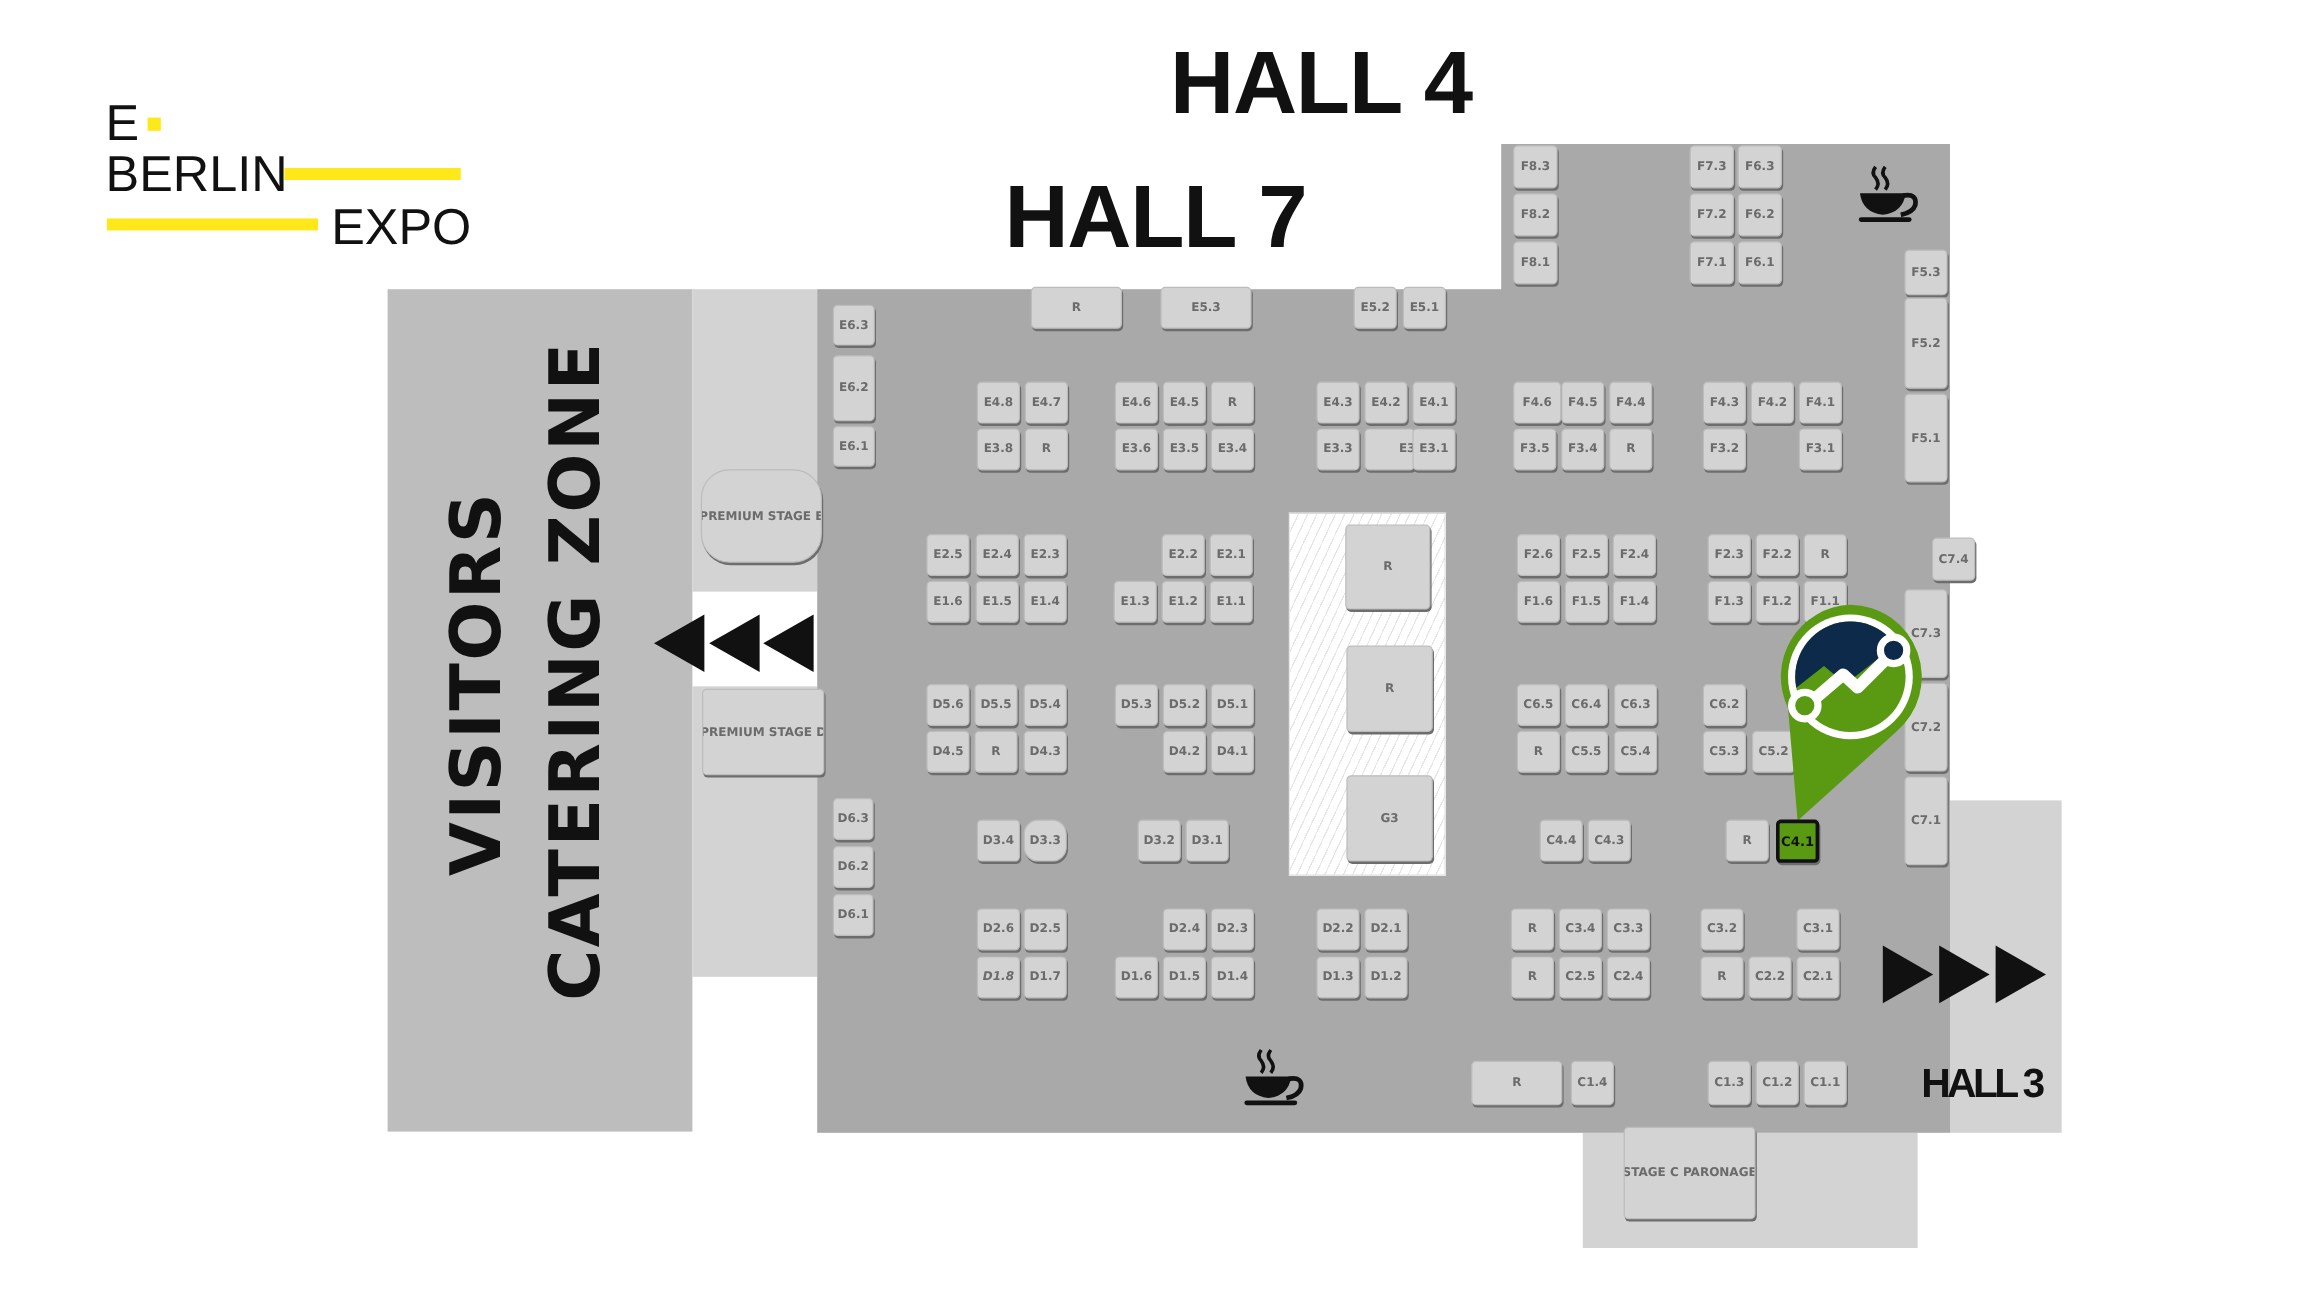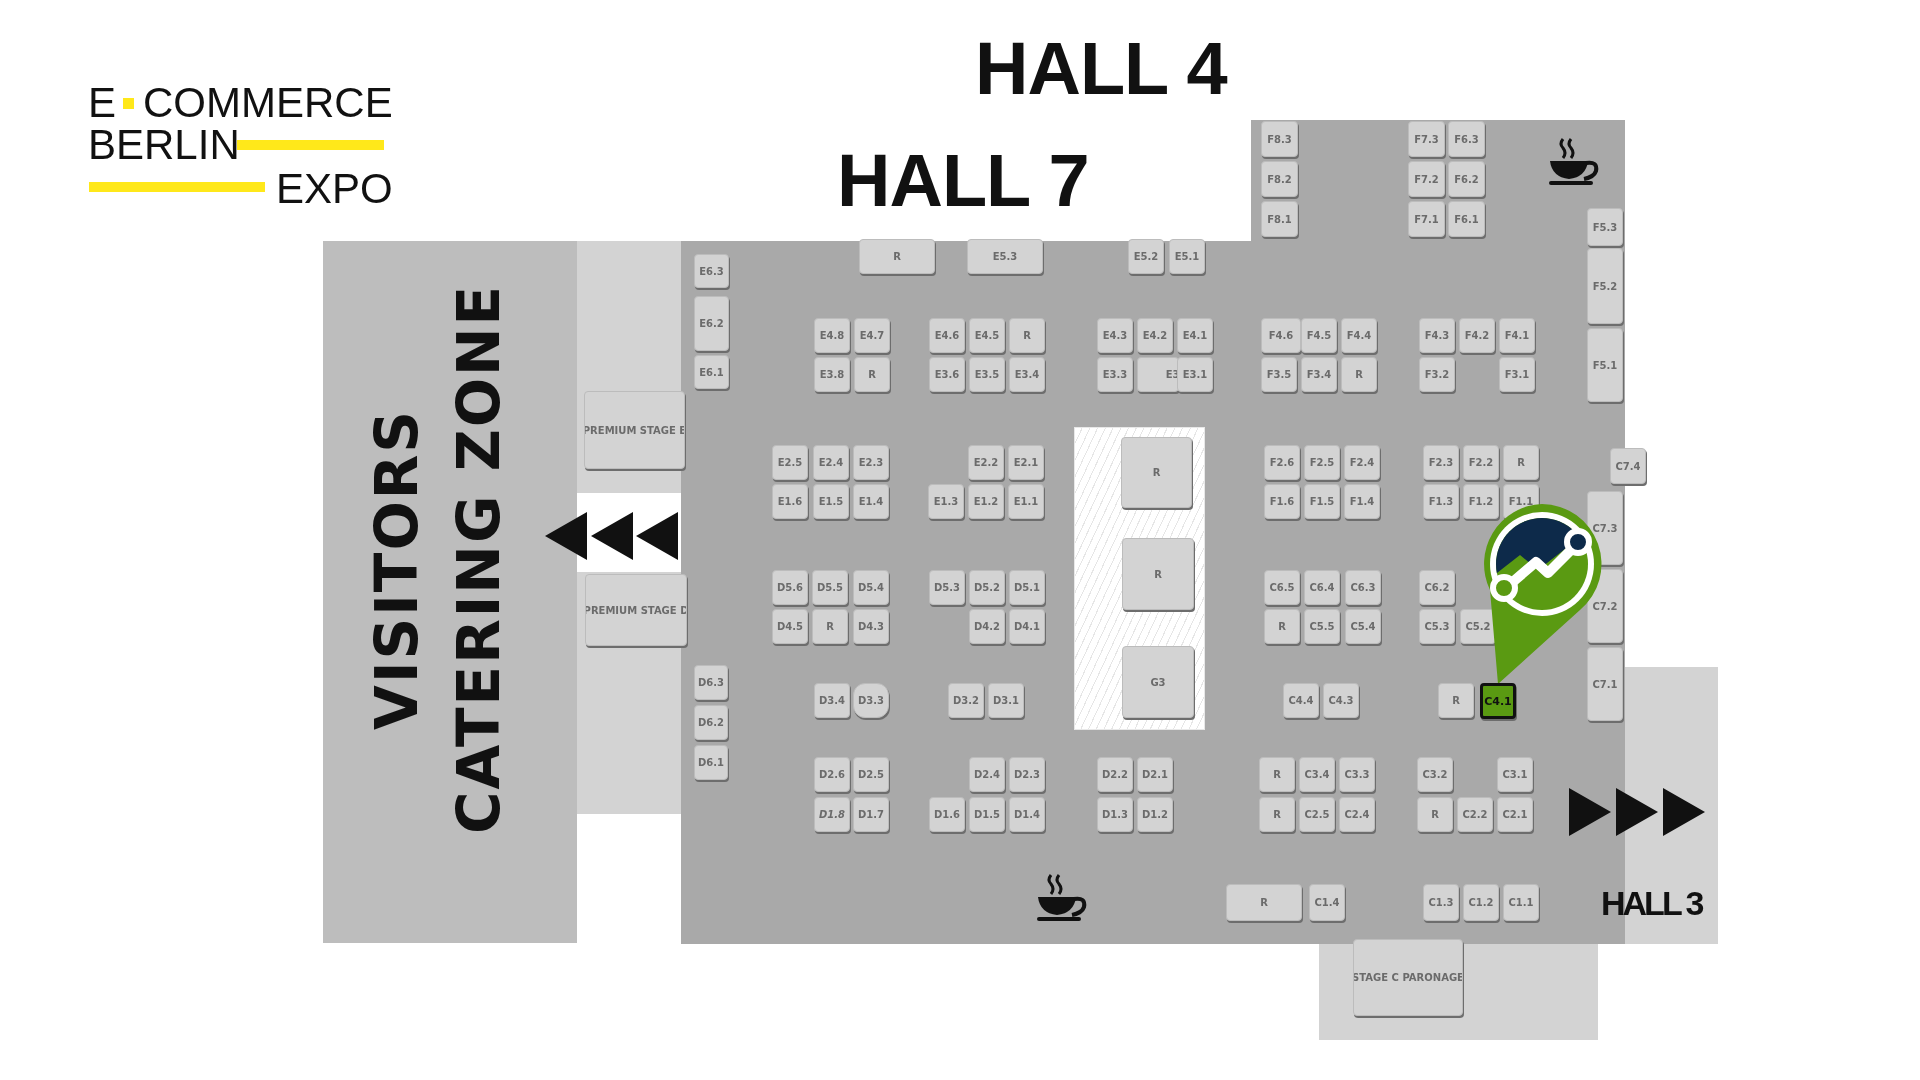--- a/index.html
+++ b/index.html
@@ -29,23 +29,20 @@
 <div class="abs zone-light" style="left:1319px;top:944px;width:279px;height:96px;"></div>
 <div class="abs zone-hall" style="left:681px;top:241px;width:944px;height:703px;"></div>
 <div class="abs zone-hall" style="left:1251px;top:120px;width:374px;height:125px;"></div>
 <div class="abs striped" style="left:1074px;top:427px;width:131px;height:303px;border:1px solid #e8e8e8;box-sizing:border-box;"></div>
 
 <div class="abs" style="left:88px;top:82px;width:300px;height:130px;">
   <div class="abs logo-line" style="left:0;top:0;">
     <span>E</span>
   </div>
   <div class="abs yellow" style="left:35px;top:16px;width:11px;height:11px;"></div>
-  <div class="abs logo-line" style="left:55px;top:0;">
-    <span>COMMERCE</span>
-  </div>
   <div class="abs logo-line" style="left:0;top:42px;">
     <span>BERLIN</span>
   </div>
   <div class="abs yellow" style="left:149px;top:58px;width:147px;height:10px;"></div>
   <div class="abs yellow" style="left:1px;top:100px;width:176px;height:10px;"></div>
   <div class="abs logo-line" style="left:188px;top:86px;">
     <span>EXPO</span>
   </div>
 </div>
 
@@ -57,21 +54,21 @@
 <div class="vert-text" style="left:445px;top:834px;font-size:58px;">CATERING ZONE</div>
 
 <div class="arrow-left" style="left:545px;top:512px;"></div>
 <div class="arrow-left" style="left:591px;top:512px;"></div>
 <div class="arrow-left" style="left:636px;top:512px;"></div>
 
 <div class="arrow-right" style="left:1569px;top:788px;"></div>
 <div class="arrow-right" style="left:1616px;top:788px;"></div>
 <div class="arrow-right" style="left:1663px;top:788px;"></div>
 
-<div class="booth" style="left:584px;top:391px;width:101px;height:78px;font-size:10px;">PREMIUM STAGE E</div>
+<div class="booth" style="left:584px;top:391px;width:101px;height:78px;font-size:10px;border-radius:24px;">PREMIUM STAGE E</div>
 <div class="booth" style="left:585px;top:574px;width:102px;height:72px;font-size:10px;">PREMIUM STAGE D</div>
 <div class="booth" style="left:1353px;top:939px;width:110px;height:77px;font-size:10px;">STAGE C PARONAGE</div>
 
 <div id="booths">
     <div class="booth" style="left: 1261px; top: 121px; width: 37px; height: 36px;">F8.3</div>
     <div class="booth" style="left: 1261px; top: 161px; width: 37px; height: 36px;">F8.2</div>
     <div class="booth" style="left: 1261px; top: 201px; width: 37px; height: 36px;">F8.1</div>
     <div class="booth" style="left: 1408px; top: 121px; width: 37px; height: 36px;">F7.3</div>
     <div class="booth" style="left: 1448px; top: 121px; width: 37px; height: 36px;">F6.3</div>
     <div class="booth" style="left: 1408px; top: 161px; width: 37px; height: 36px;">F7.2</div>

